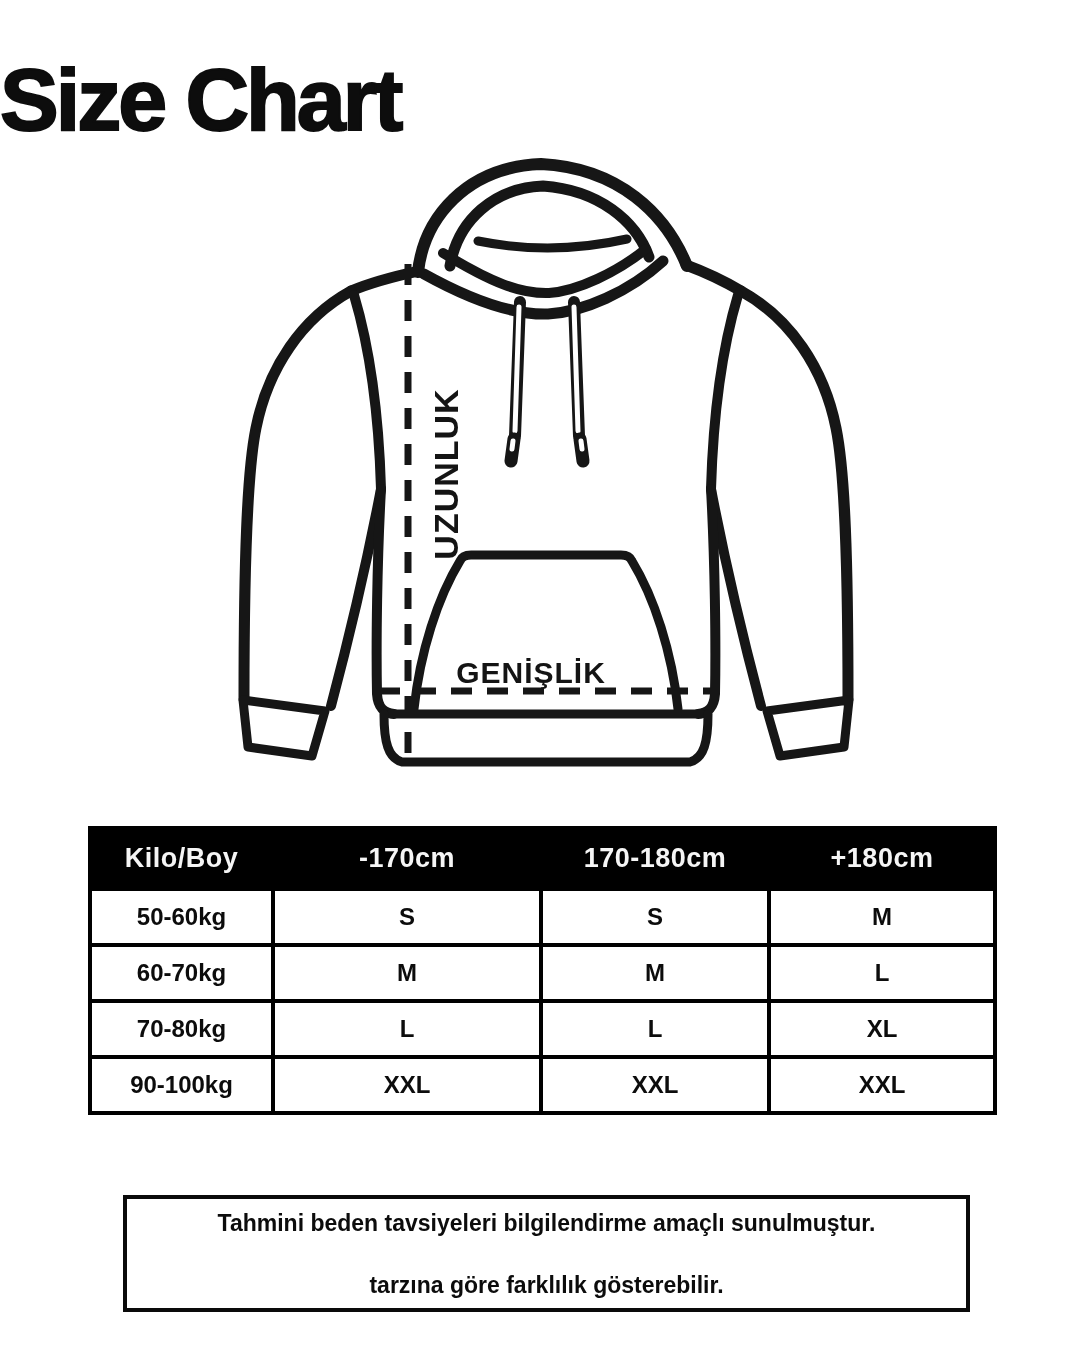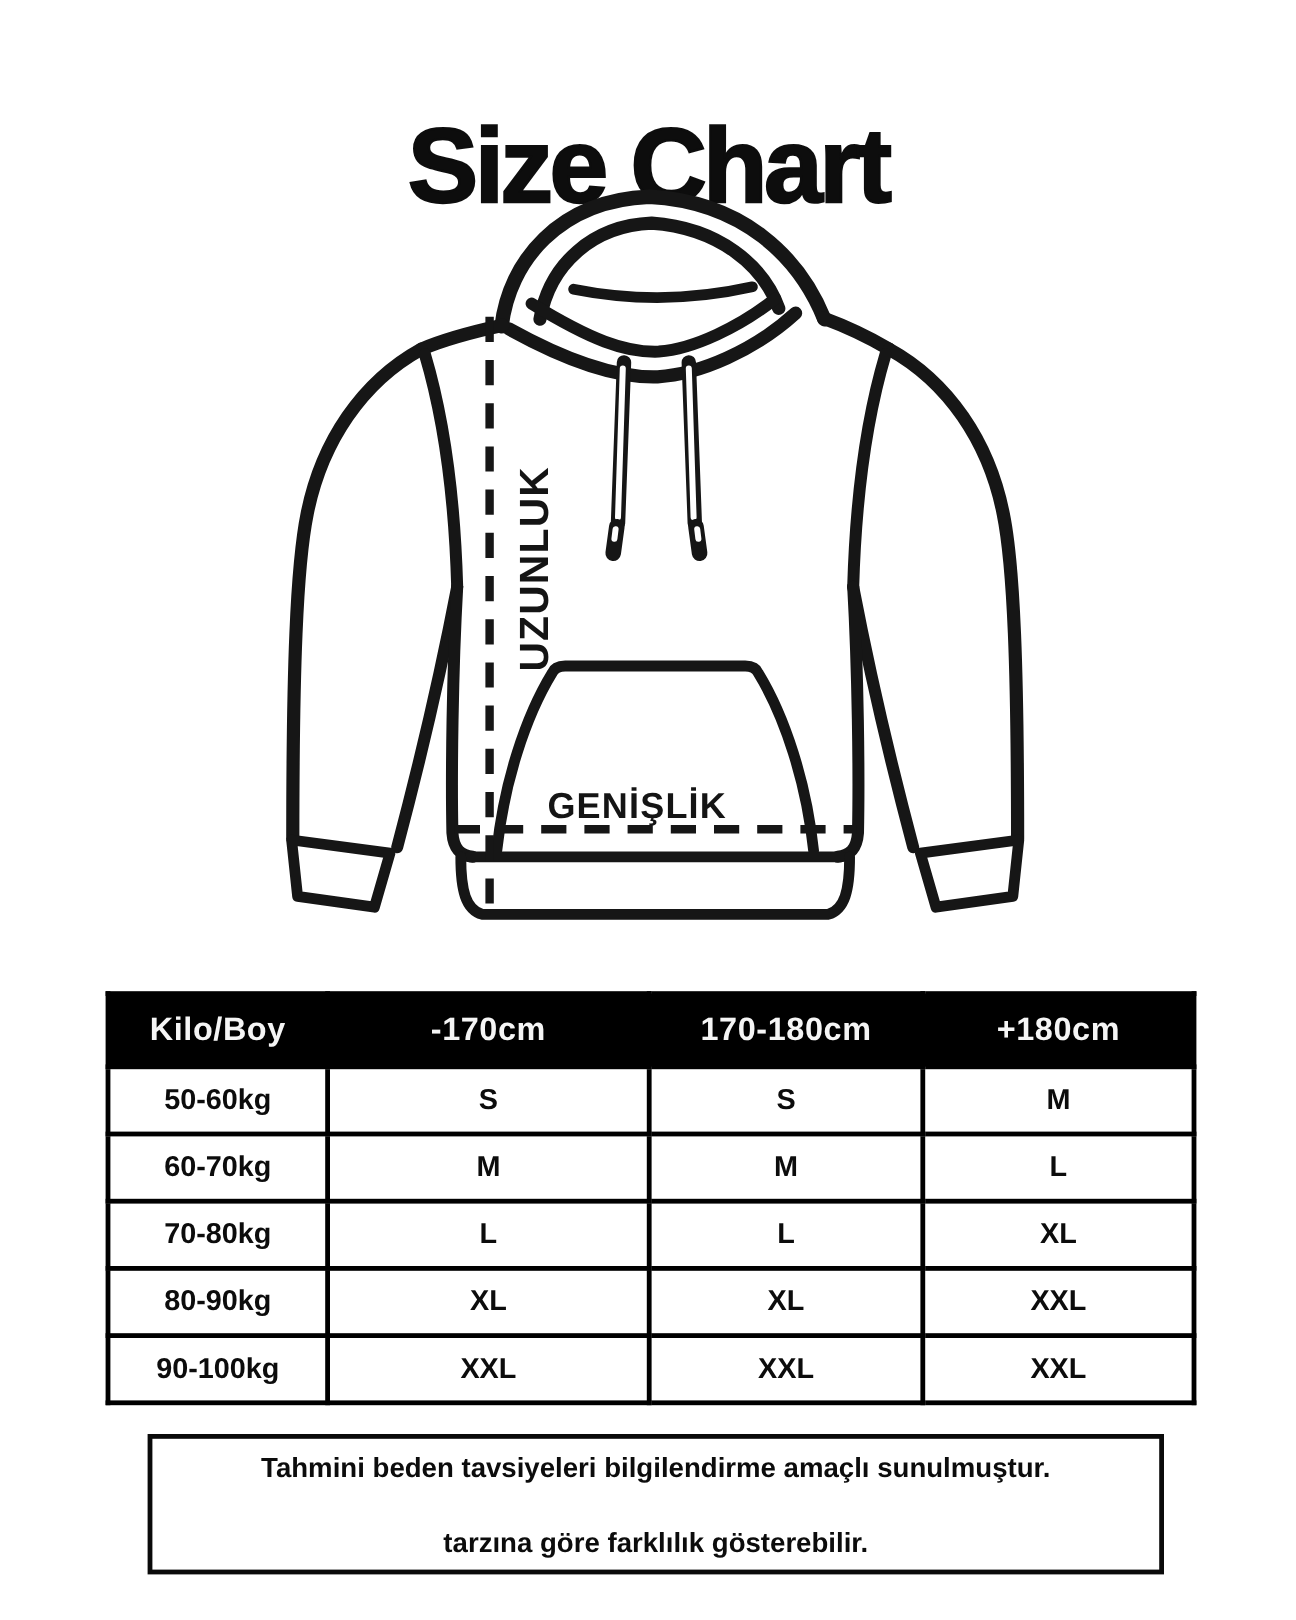--- a/index.html
+++ b/index.html
@@ -1,23 +1,23 @@
 <!DOCTYPE html>
 <html><head>
 <meta charset="utf-8">
 <style>
   html,body{margin:0;padding:0;background:#ffffff;}
   .canvas{
     position:relative;width:1080px;height:1350px;background:#ffffff;
     overflow:hidden;font-family:"Liberation Sans",sans-serif;color:#111;
   }
   .title{
-    position:absolute;left:0;top:54px;width:100%;text-align:center;
+    position:absolute;left:0;top:54px;width:100%;
     font-size:88px;font-weight:900;letter-spacing:-3px;color:#0d0d0d;
-    -webkit-text-stroke:2px #0d0d0d;line-height:92px;margin-top:38px;
+    -webkit-text-stroke:2px #0d0d0d;line-height:92px;
   }
   svg.hoodie{position:absolute;left:0;top:0;width:1080px;height:1350px;pointer-events:none;}
   .measure-label{
     position:absolute;font-weight:900;color:#141414;white-space:nowrap;
     font-family:"Liberation Sans",sans-serif;
   }
   .label-length{
     left:446px;top:474px;font-size:34px;letter-spacing:1px;
     transform:translate(-50%,-50%) rotate(-90deg);
   }
@@ -134,26 +134,20 @@
         <td>M</td>
         <td>L</td>
       </tr>
       <tr>
         <th>70-80kg</th>
         <td>L</td>
         <td>L</td>
         <td>XL</td>
       </tr>
       <tr>
-        <th>80-90kg</th>
-        <td>XL</td>
-        <td>XL</td>
-        <td>XXL</td>
-      </tr>
-      <tr>
         <th>90-100kg</th>
         <td>XXL</td>
         <td>XXL</td>
         <td>XXL</td>
       </tr>
     </tbody>
   </table>
 
   <div class="disclaimer">
     <p>Tahmini beden tavsiyeleri bilgilendirme amaçlı sunulmuştur.</p>

